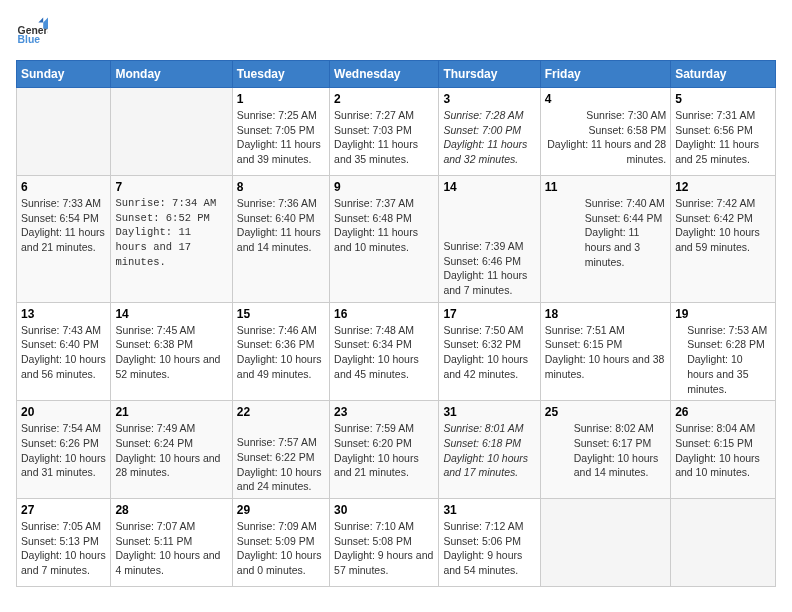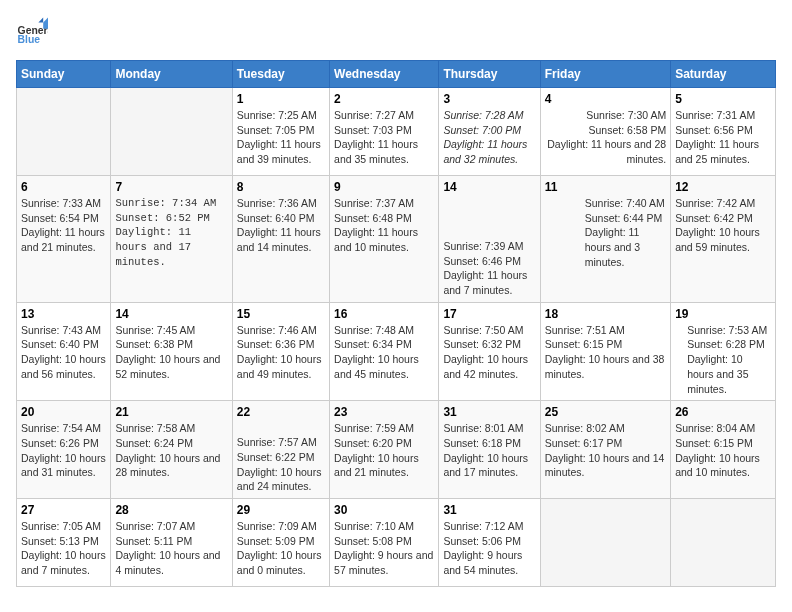--- a/index.html
+++ b/index.html
@@ -232,45 +232,45 @@
       </tr>
       <tr>
         <td>
           <span class="day-num">20</span>
           <div class="day-info" style="white-space: pre-line;">Sunrise: 7:54 AM
 Sunset: 6:26 PM
 Daylight: 10 hours and 31 minutes.</div>
         </td>
         <td>
           <span class="day-num">21</span>
-          <div class="day-info" style="white-space: pre-line;">Sunrise: 7:58 AM
+          <div class="day-info" style="white-space: pre-line;">Sunrise: 7:49 AM
 Sunset: 6:24 PM
 Daylight: 10 hours and 28 minutes.</div>
         </td>
         <td>
           <span class="day-num">22</span>
           <div class="day-info" style="white-space: pre-line; margin-top: 16px;">Sunrise: 7:57 AM
 Sunset: 6:22 PM
 Daylight: 10 hours and 24 minutes.</div>
         </td>
         <td>
           <span class="day-num">23</span>
           <div class="day-info" style="white-space: pre-line;">Sunrise: 7:59 AM
 Sunset: 6:20 PM
 Daylight: 10 hours and 21 minutes.</div>
         </td>
         <td>
           <span class="day-num">31</span>
-          <div class="day-info" style="white-space: pre-line;">Sunrise: 8:01 AM
+          <div class="day-info" style="white-space: pre-line; font-style: italic;">Sunrise: 8:01 AM
 Sunset: 6:18 PM
 Daylight: 10 hours and 17 minutes.</div>
         </td>
         <td>
           <span class="day-num">25</span>
-          <div class="day-info" style="white-space: pre-line;">Sunrise: 8:02 AM
+          <div class="day-info" style="white-space: pre-line; margin-left: 29px;">Sunrise: 8:02 AM
 Sunset: 6:17 PM
 Daylight: 10 hours and 14 minutes.</div>
         </td>
         <td>
           <span class="day-num">26</span>
           <div class="day-info" style="white-space: pre-line;">Sunrise: 8:04 AM
 Sunset: 6:15 PM
 Daylight: 10 hours and 10 minutes.</div>
         </td>
       </tr>

